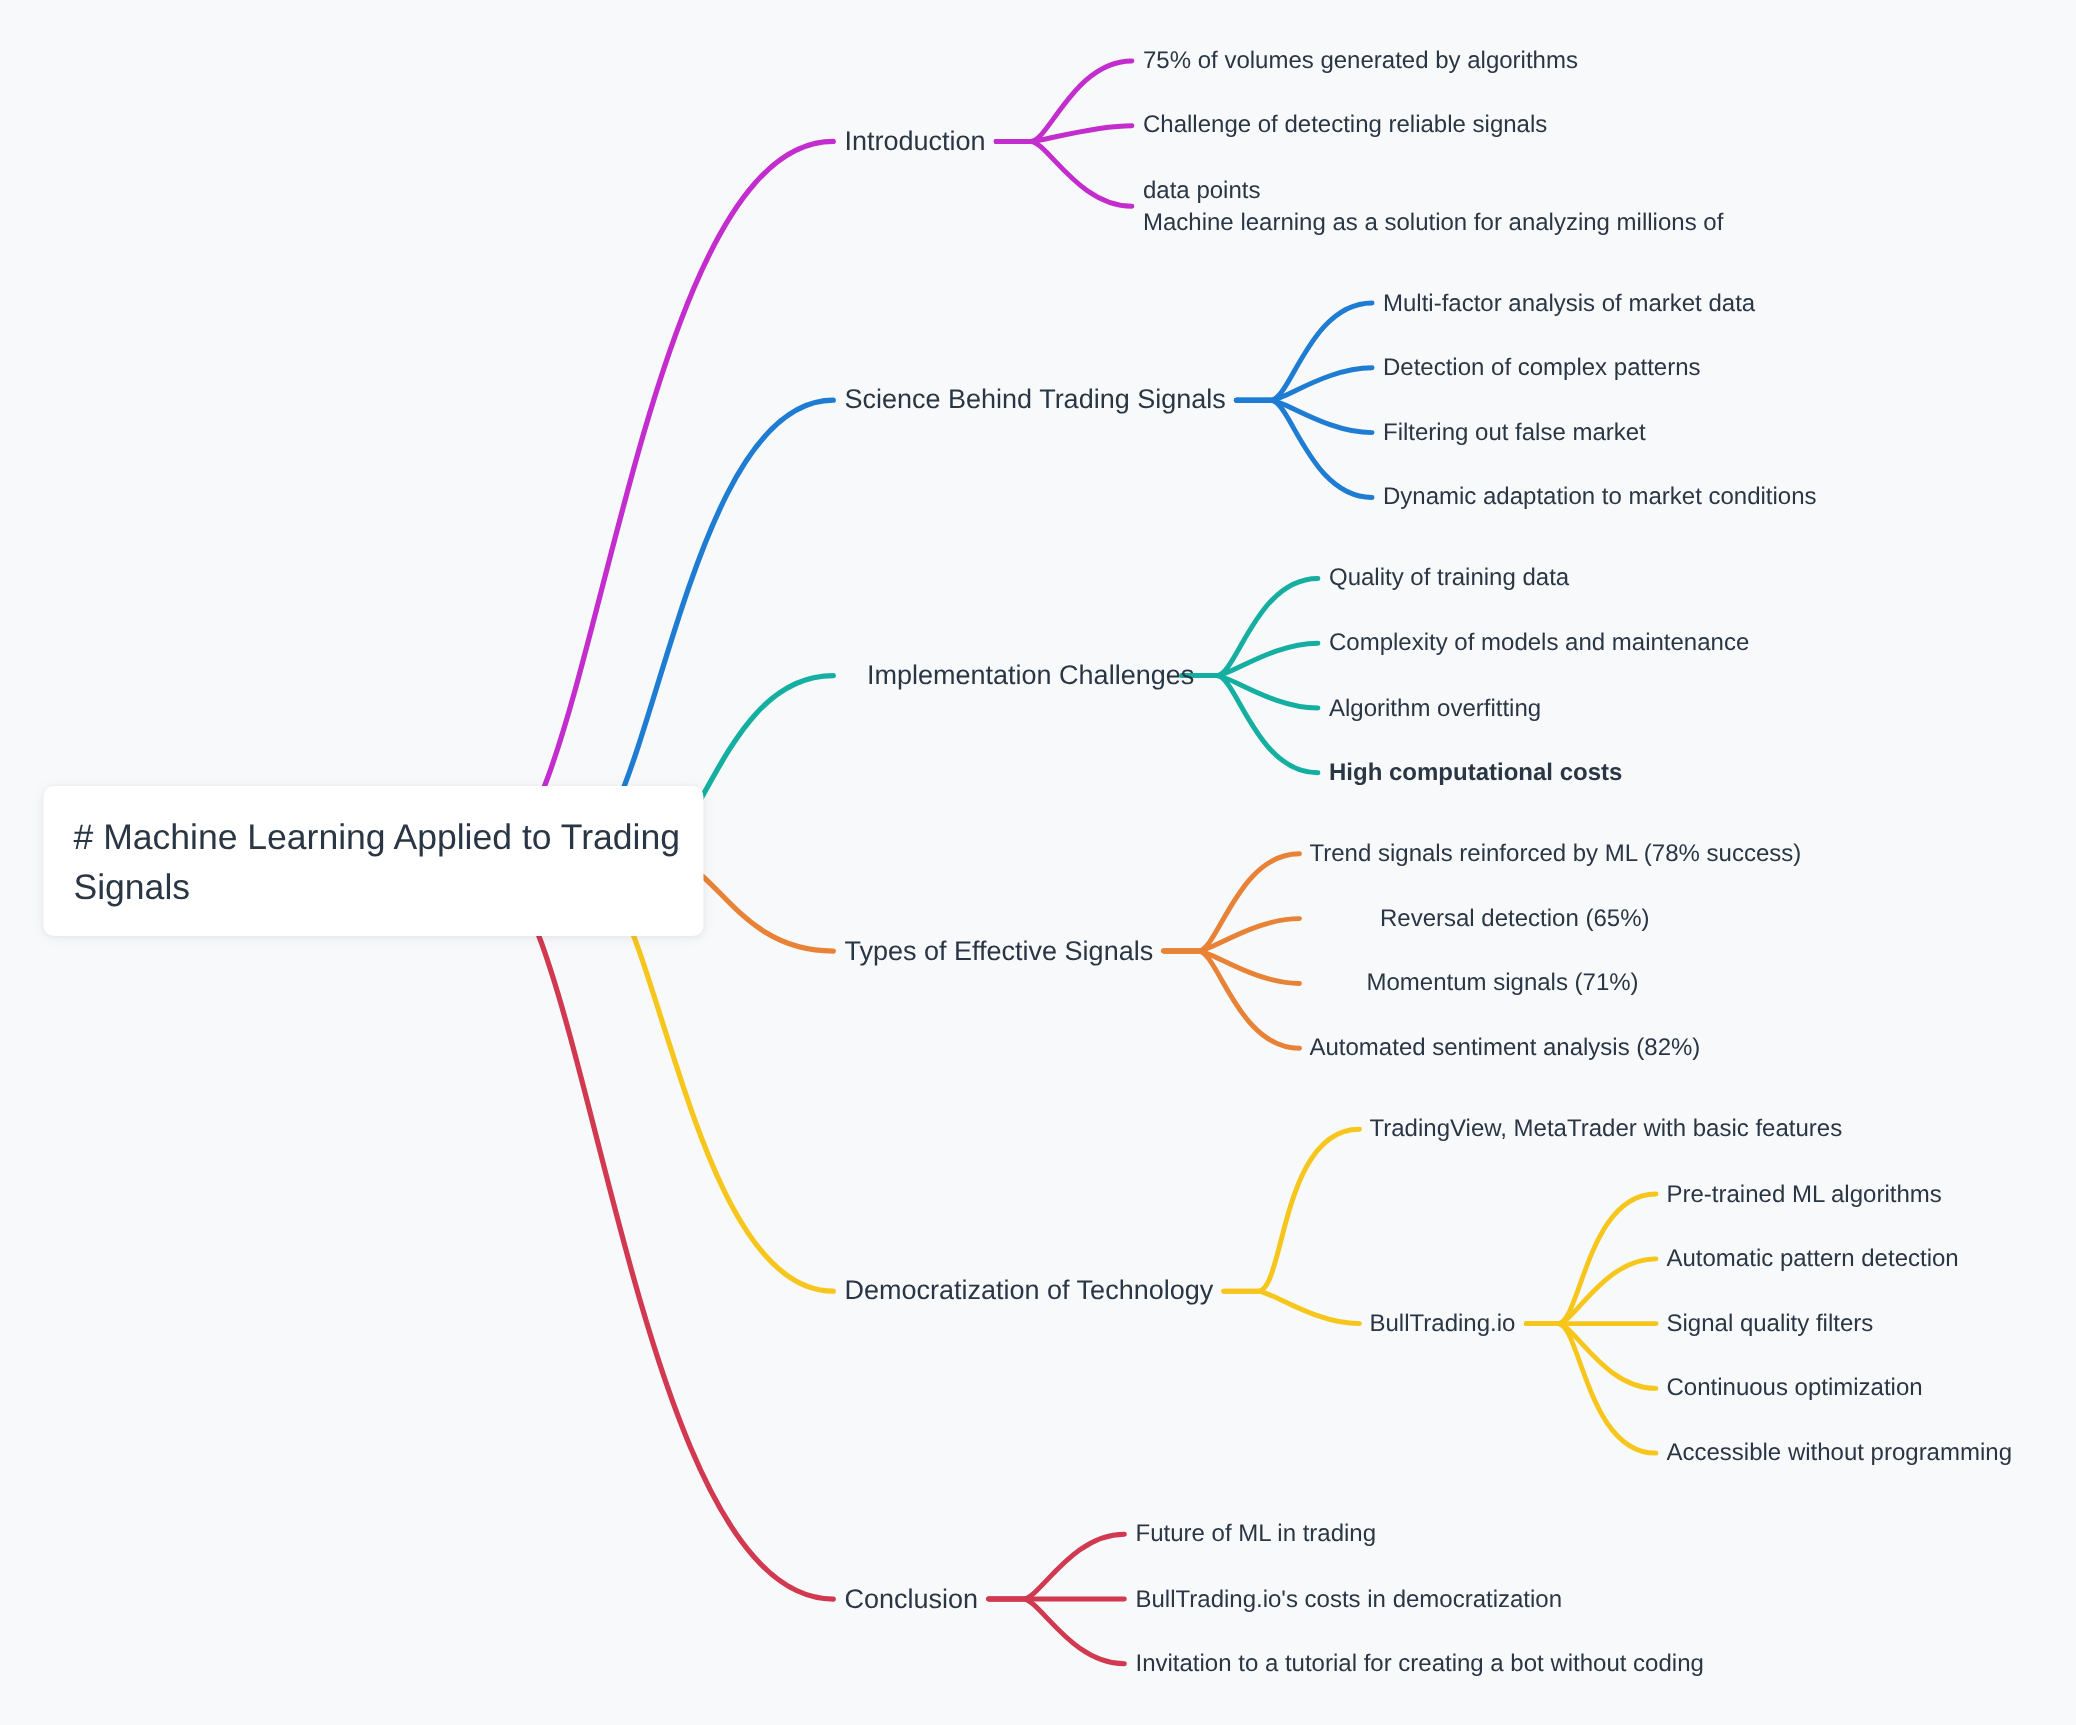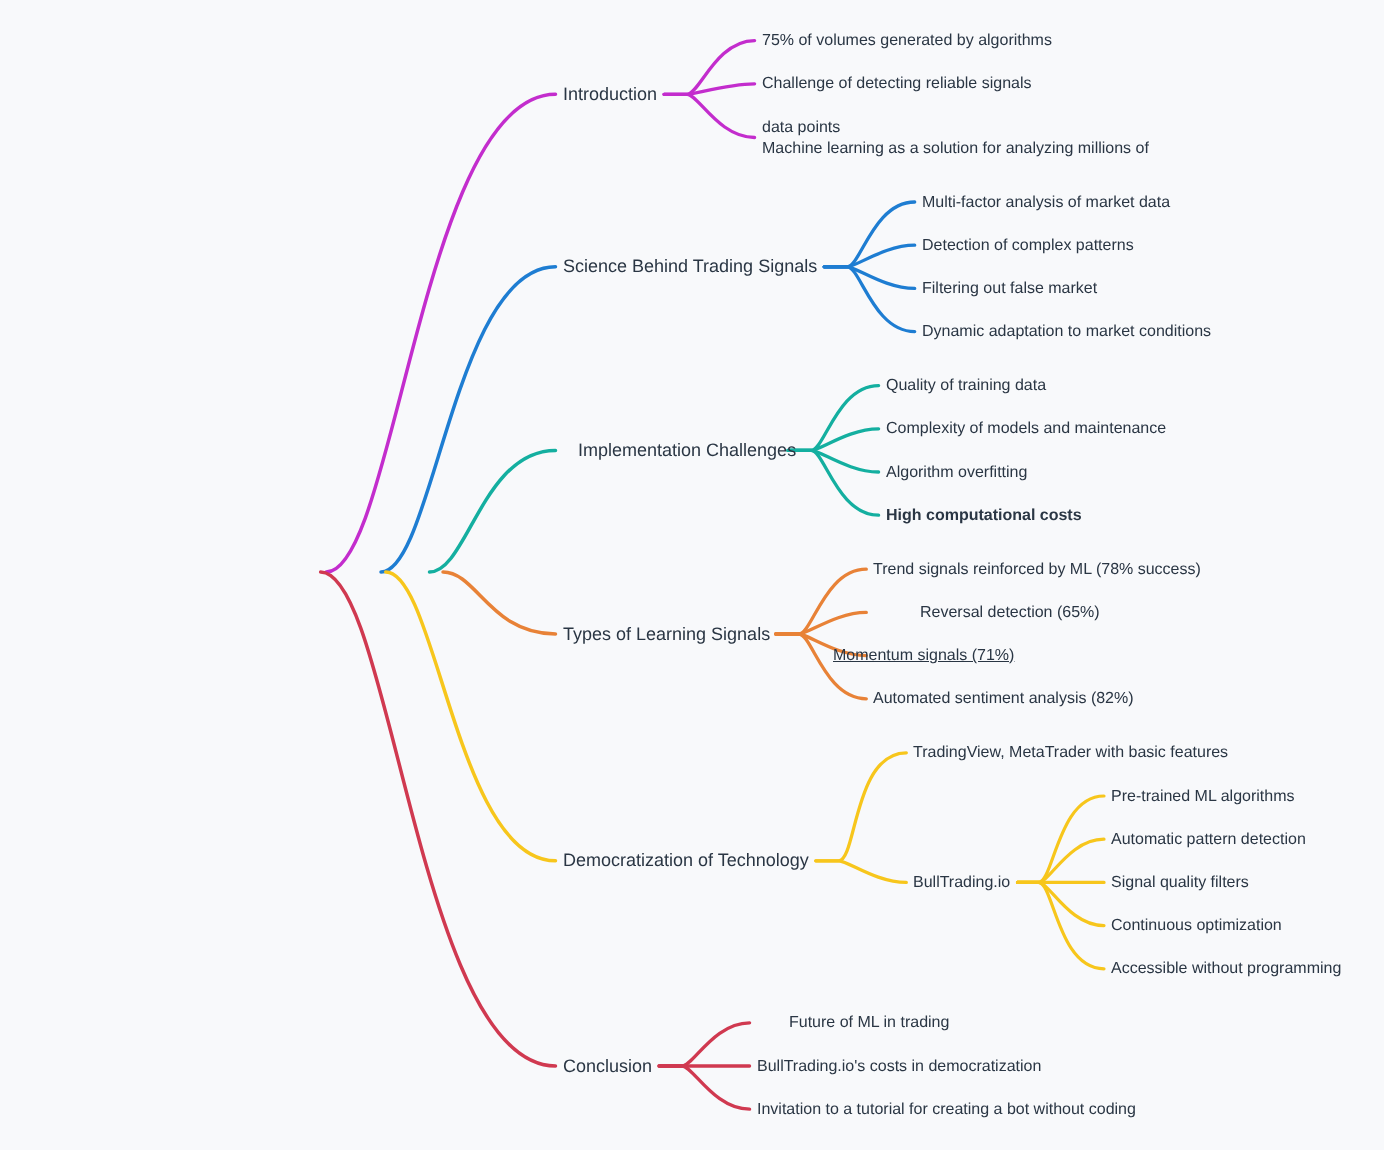--- a/index.html
+++ b/index.html
@@ -51,20 +51,26 @@
       <path d="M815.8,860.8 L838.8,860.8 C847.7,860.8 876.4,882.4 906.3,882.4" fill="none" stroke="#f7c61c" stroke-width="3.3" stroke-linecap="round" stroke-linejoin="round"></path>
       <path d="M1017.5,882.4 L1038.5,882.4 C1053.7,882.4 1058.0,796.0 1104.0,796.0" fill="none" stroke="#f7c61c" stroke-width="3.2" stroke-linecap="round" stroke-linejoin="round"></path>
       <path d="M1017.5,882.4 L1038.5,882.4 C1049.4,882.4 1069.2,839.2 1104.0,839.2" fill="none" stroke="#f7c61c" stroke-width="3.2" stroke-linecap="round" stroke-linejoin="round"></path>
       <path d="M1017.546875,882.4 L1104.046875,882.4" fill="none" stroke="#f7c61c" stroke-width="3.2" stroke-linecap="round" stroke-linejoin="round"></path>
       <path d="M1017.5,882.4 L1038.5,882.4 C1049.4,882.4 1069.2,925.6 1104.0,925.6" fill="none" stroke="#f7c61c" stroke-width="3.2" stroke-linecap="round" stroke-linejoin="round"></path>
       <path d="M1017.5,882.4 L1038.5,882.4 C1053.7,882.4 1058.0,968.8 1104.0,968.8" fill="none" stroke="#f7c61c" stroke-width="3.2" stroke-linecap="round" stroke-linejoin="round"></path>
       <path d="M659.1,1066.0 L682.1,1066.0 C693.1,1066.0 714.0,1022.8 749.6,1022.8" fill="none" stroke="#d03950" stroke-width="3.3" stroke-linecap="round" stroke-linejoin="round"></path>
       <path d="M659.0625,1066.0 L749.5625,1066.0" fill="none" stroke="#d03950" stroke-width="3.3" stroke-linecap="round" stroke-linejoin="round"></path>
       <path d="M659.1,1066.0 L682.1,1066.0 C693.1,1066.0 714.0,1109.2 749.6,1109.2" fill="none" stroke="#d03950" stroke-width="3.3" stroke-linecap="round" stroke-linejoin="round"></path>
     </svg>
+  <div id="rootbox" style="left: 28.5px; top: 524.3px; width: 439.5px; height: 100px;">
+    <div id="roottext" style="left: 20px; top: 19px;">
+        <div># Machine Learning Applied to Trading</div>
+        <div>Signals</div>
+      </div>
+  </div>
   <div id="nodes">
       <div class="node n1" style="left: 563px; top: 83.8px;">
         <div class="line">Introduction</div>
       </div>
       <div class="node n2" style="left: 761.6px; top: 30.1px;">
         <div class="line">75% of volumes generated by algorithms</div>
       </div>
       <div class="node n2" style="left: 761.6px; top: 73.3px;">
         <div class="line">Challenge of detecting reliable signals</div>
       </div>
@@ -96,29 +102,29 @@
       <div class="node n2" style="left: 885.6px; top: 418.3px;">
         <div class="line">Complexity of models and maintenance</div>
       </div>
       <div class="node n2" style="left: 885.6px; top: 461.5px;">
         <div class="line">Algorithm overfitting</div>
       </div>
       <div class="node n2" style="left: 885.6px; top: 504.7px; font-weight: bold;">
         <div class="line">High computational costs</div>
       </div>
       <div class="node n1" style="left: 563px; top: 623.5px;">
-        <div class="line">Types of Learning Signals</div>
+        <div class="line">Types of Effective Signals</div>
       </div>
       <div class="node n2" style="left: 873.3px; top: 558.7px;">
         <div class="line">Trend signals reinforced by ML (78% success)</div>
       </div>
       <div class="node n2" style="left: 920px; top: 601.9px;">
         <div class="line">Reversal detection (65%)</div>
       </div>
-      <div class="node n2" style="left: 833px; top: 645.1px; text-decoration: underline;">
+      <div class="node n2" style="left: 911px; top: 645.1px;">
         <div class="line">Momentum signals (71%)</div>
       </div>
       <div class="node n2" style="left: 873.3px; top: 688.3px;">
         <div class="line">Automated sentiment analysis (82%)</div>
       </div>
       <div class="node n1" style="left: 563px; top: 850.3px;">
         <div class="line">Democratization of Technology</div>
       </div>
       <div class="node n2" style="left: 913.3px; top: 742.3px;">
         <div class="line">TradingView, MetaTrader with basic features</div>
@@ -137,21 +143,21 @@
       </div>
       <div class="node n2" style="left: 1111px; top: 915.1px;">
         <div class="line">Continuous optimization</div>
       </div>
       <div class="node n2" style="left: 1111px; top: 958.3px;">
         <div class="line">Accessible without programming</div>
       </div>
       <div class="node n1" style="left: 563px; top: 1055.5px;">
         <div class="line">Conclusion</div>
       </div>
-      <div class="node n2" style="left: 756.6px; top: 1012.3px; margin-left: 32px;">
+      <div class="node n2" style="left: 756.6px; top: 1012.3px;">
         <div class="line">Future of ML in trading</div>
       </div>
       <div class="node n2" style="left: 756.6px; top: 1055.5px;">
         <div class="line">BullTrading.io's costs in democratization</div>
       </div>
       <div class="node n2" style="left: 756.6px; top: 1098.7px; text-align: center;">
         <div class="line">Invitation to a tutorial for creating a bot without coding</div>
       </div>
     </div>
 </div>

